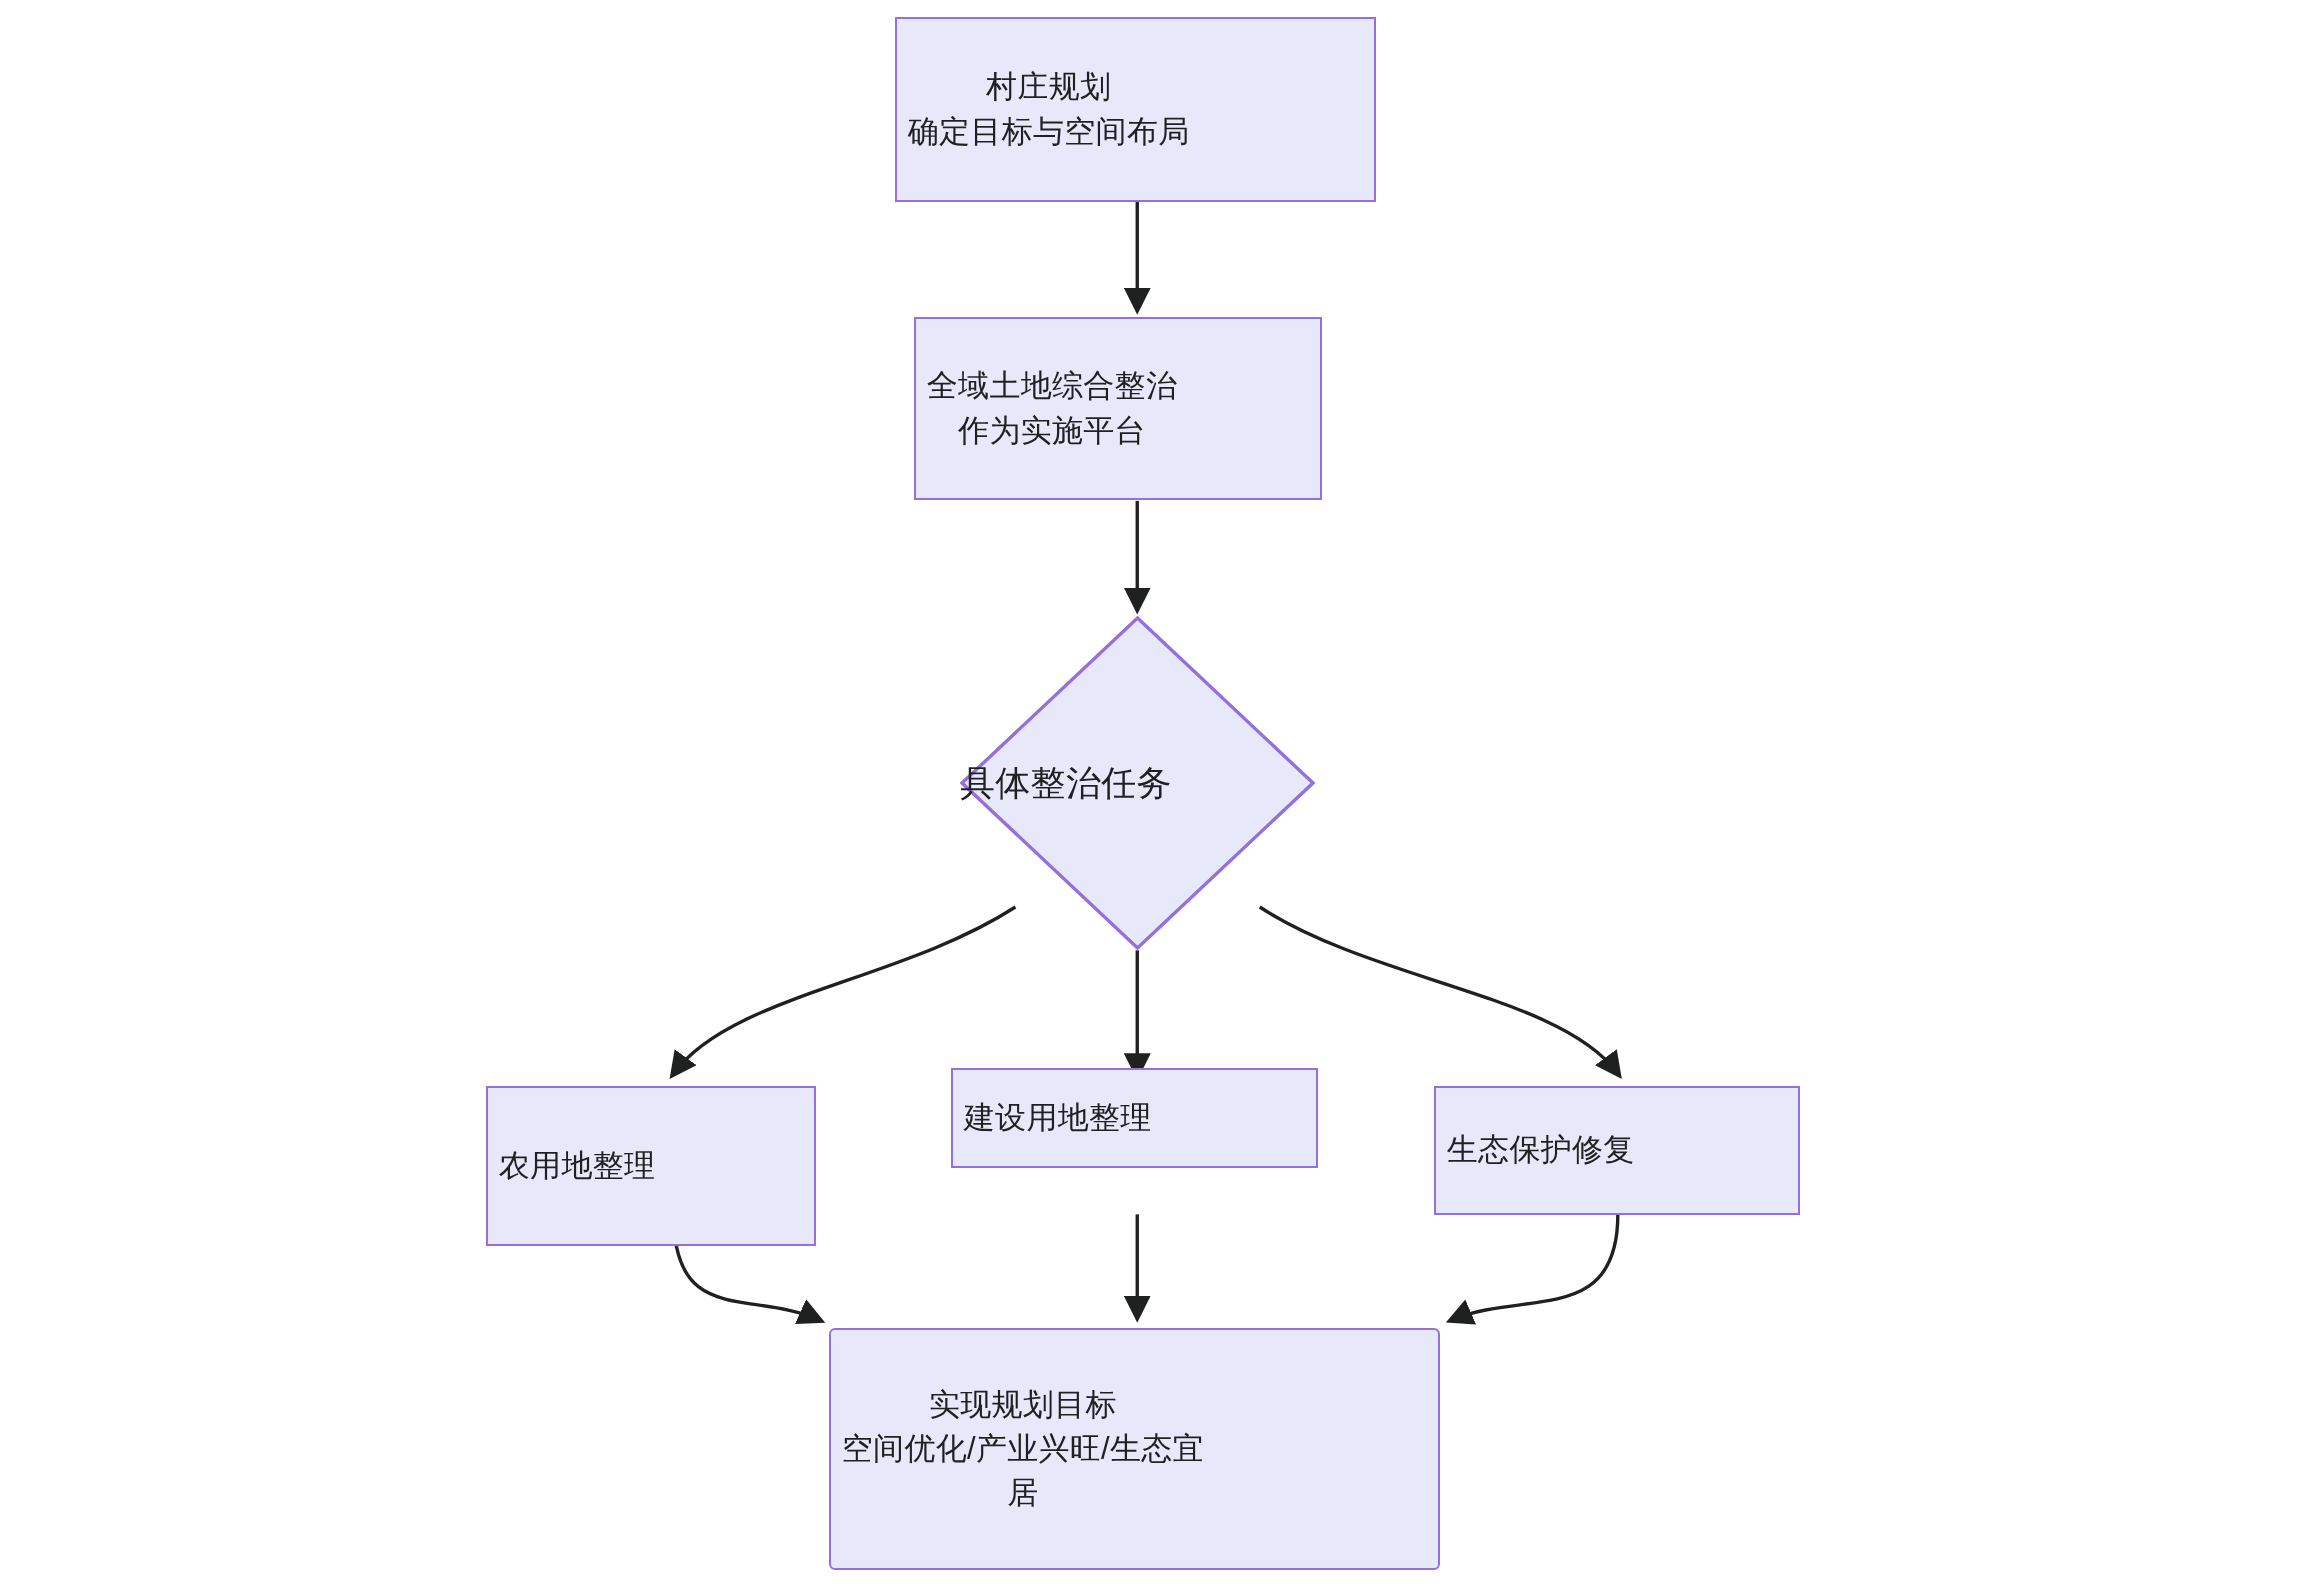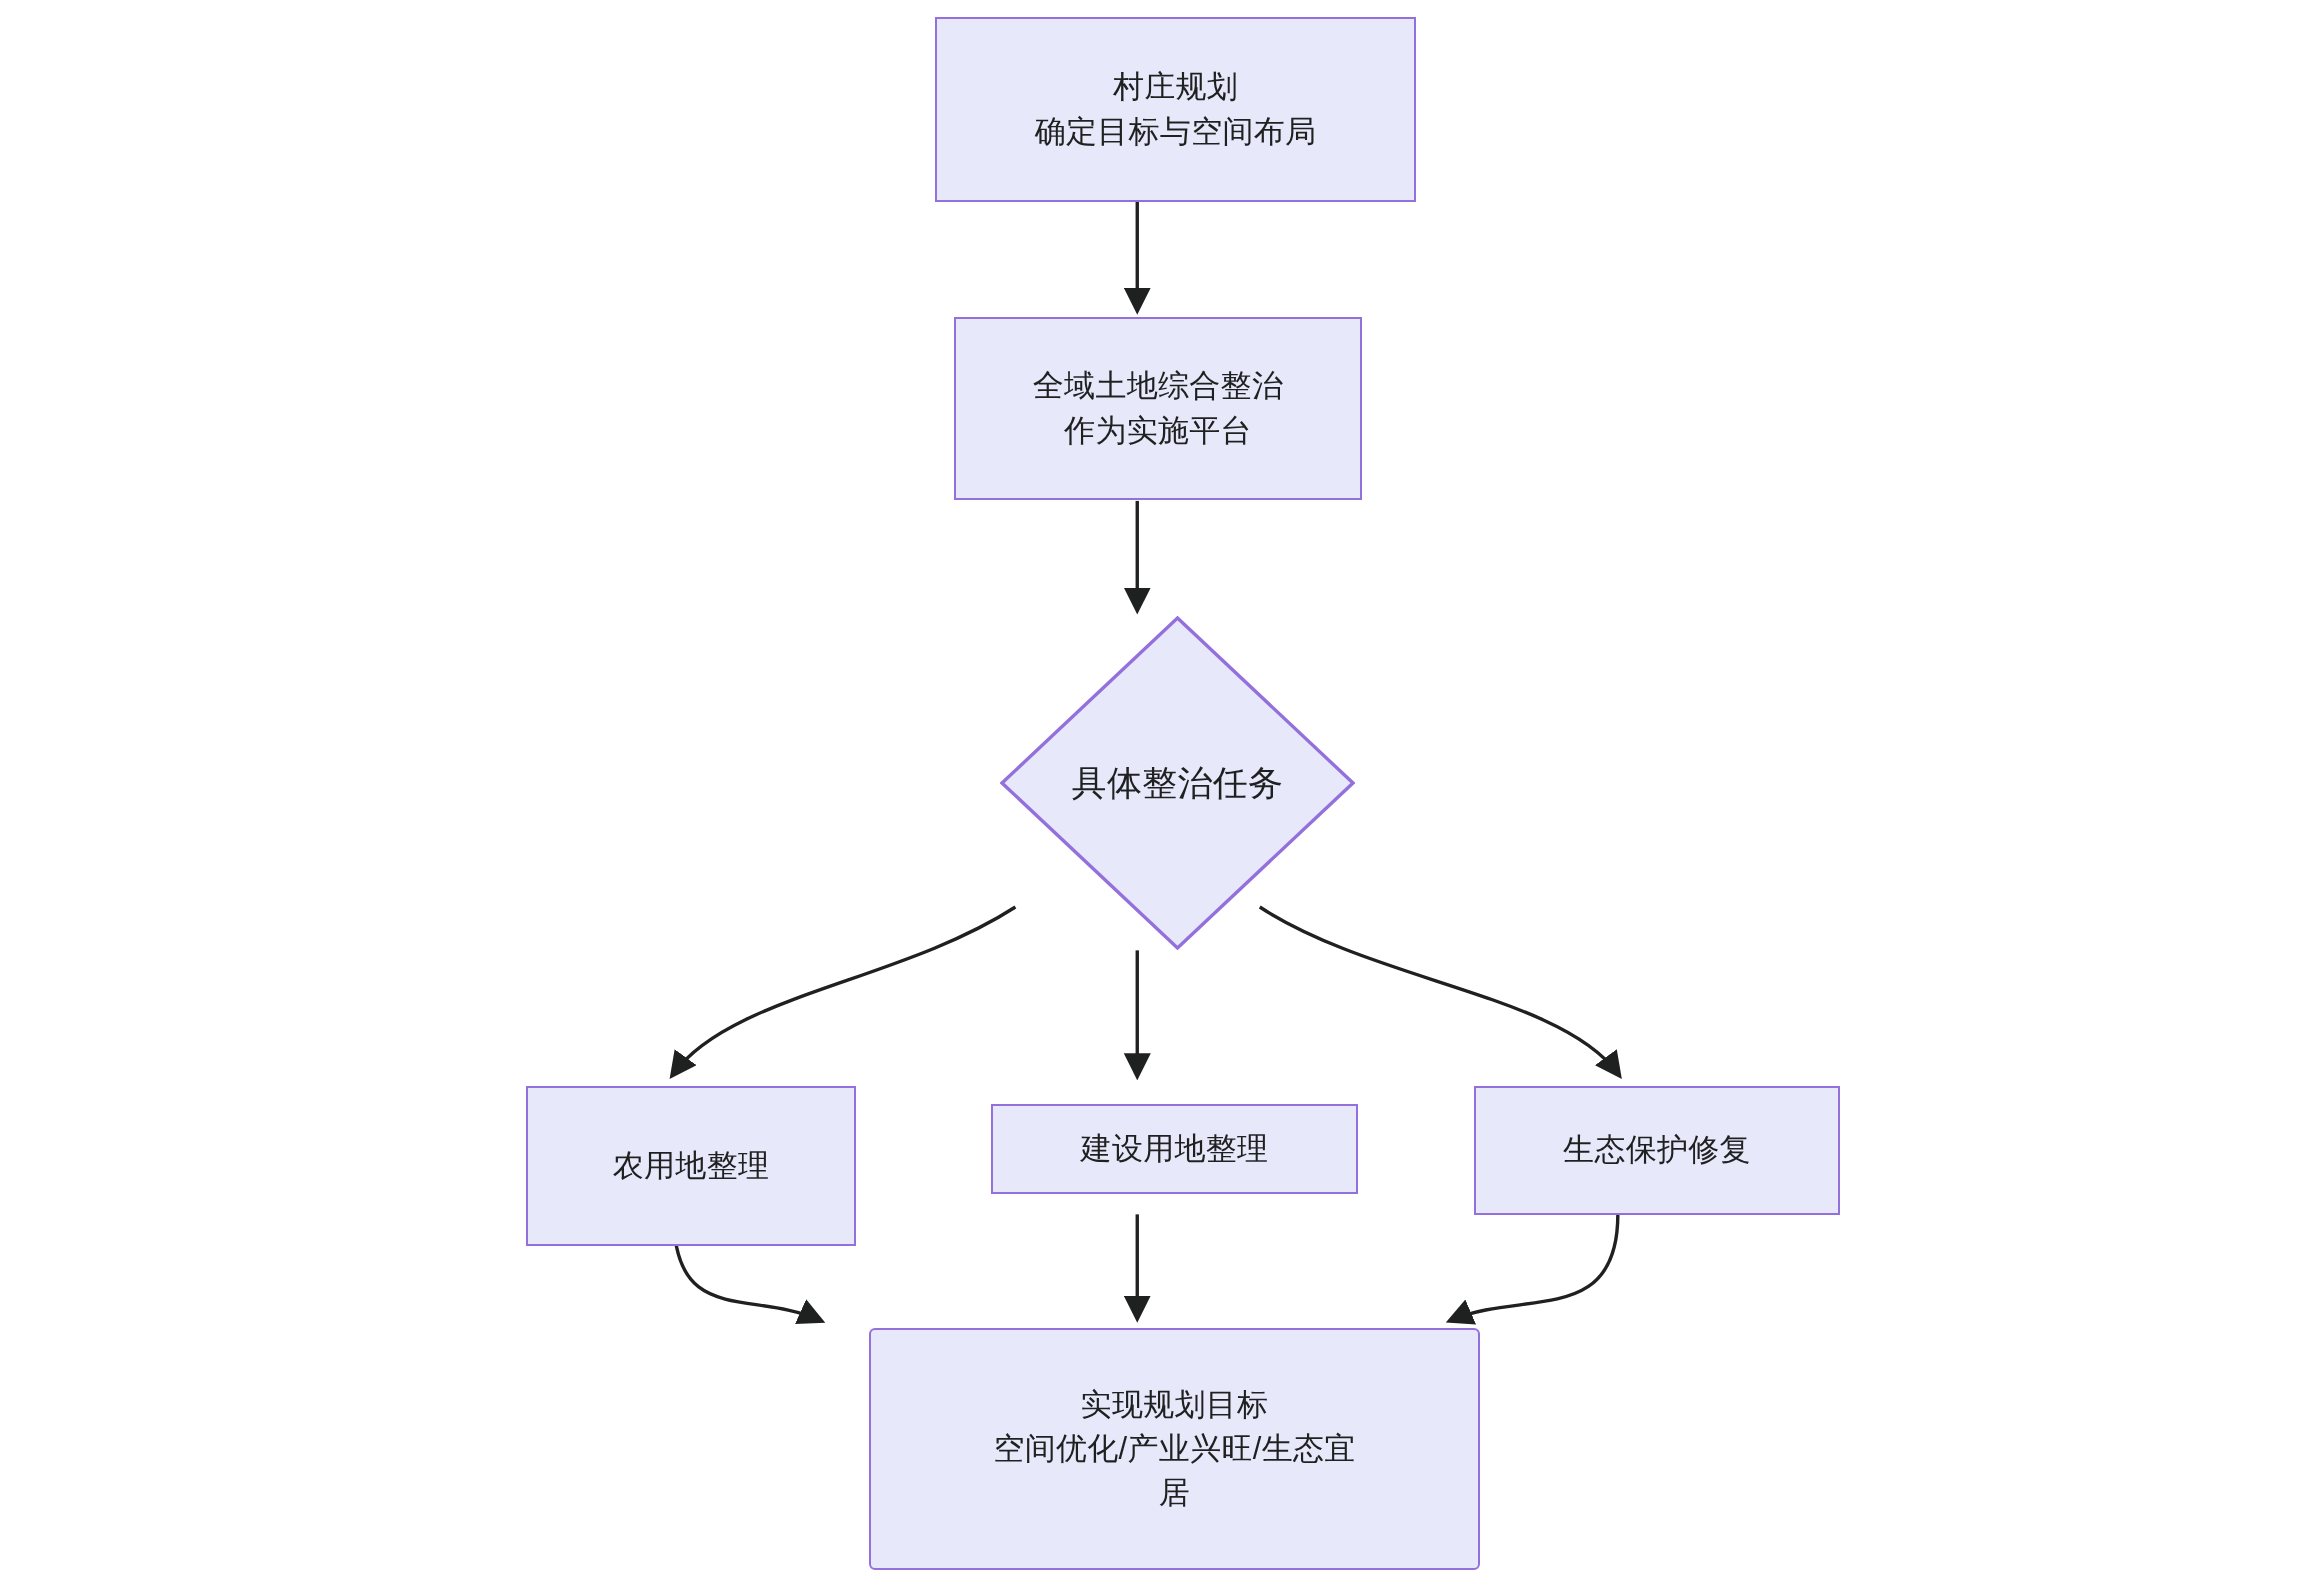--- a/index.html
+++ b/index.html
@@ -12,36 +12,35 @@
   #canvas{position:relative;width:2307px;height:1588px;background:#ffffff;}
   #edges{position:absolute;left:0;top:0;width:2307px;height:1588px;pointer-events:none;}
 
   .node{
     position:absolute;
     box-sizing:border-box;
     background:#e8e8fb;
     border:2.7px solid #9370db;
     display:flex;
     align-items:center;
-    justify-content:center;
+    justify-content:flex-start;
     text-align:center;
     color:#1f2020;
     font-size:31px;
     line-height:1.42;
     letter-spacing:0.3px;
     white-space:pre-line;
     padding:0 10.8px;
-    margin-left:40px;
   }
 
   
   #n-plan     {left:895px;top:17px;  width:481px;height:185px;}
   #n-platform {left:914px;top:317px; width:408px;height:183px;}
   #n-farm     {left:486px; top:1086px;width:330px;height:160px;}
-  #n-build    {left:951px;top:1104px;width:367px;height:90px;}
+  #n-build    {left:951px;top:1068px;width:367px;height:100px;}
   #n-eco      {left:1434px;top:1086px;width:366px;height:129px;}
   #n-goal     {left:829px;top:1328px;width:611px;height:242px;border-radius:6px;}
 
   
   #n-task{
     left:960px;top:616px;width:355px;height:334px;
     border:none;background:transparent;padding:0;
   }
   #n-task .dia-shape{
     position:absolute;left:0;top:0;width:100%;height:100%;

